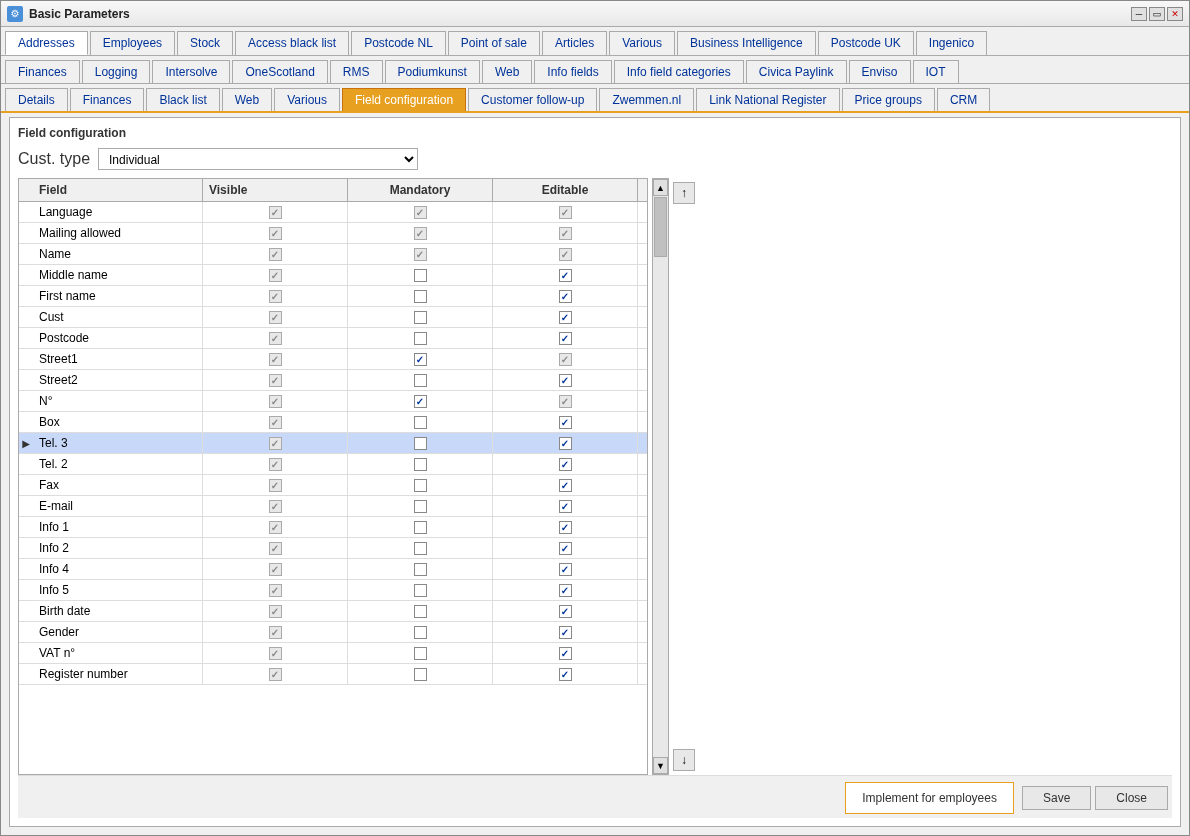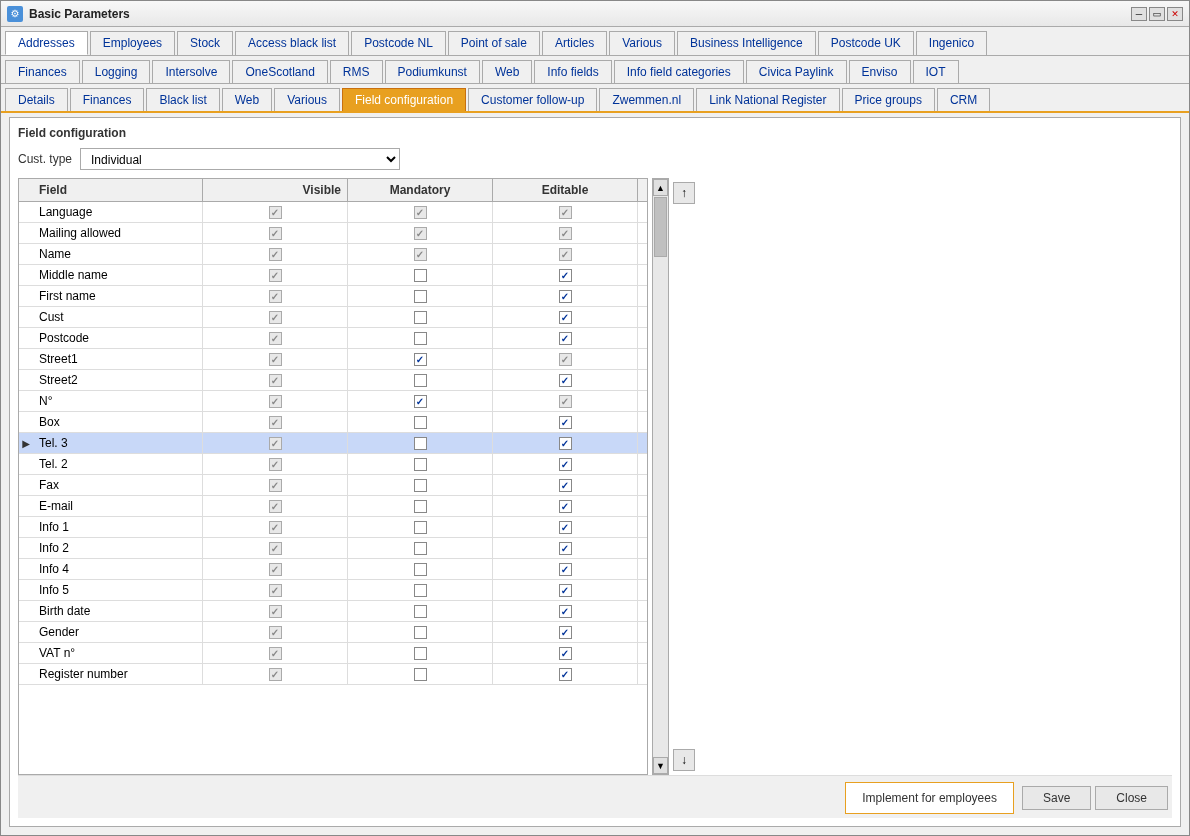--- a/index.html
+++ b/index.html
@@ -19,21 +19,21 @@
     
     .tab { padding: 4px 12px; border: 1px solid #aaa; border-bottom: none; background: #f0f0f0; cursor: pointer; margin-right: 2px; color: #003399; white-space: nowrap; }
     .tab.active { background: white; border-bottom: 1px solid white; color: #003399; font-weight: normal; z-index: 1; }
     .tab.active-orange { background: white; border-bottom: 1px solid white; color: #003399; background: #e8a020; color: white; border-color: #e8a020; }
     
     .content-area { flex: 1; background: white; border: 1px solid #aaa; margin: 0 4px 4px 4px; padding: 8px; display: flex; flex-direction: column; overflow: hidden; }
     
     .section-title { font-size: 12px; font-weight: bold; color: #333; margin-bottom: 8px; }
     
     .cust-type-row { display: flex; align-items: center; gap: 8px; margin-bottom: 8px; }
-    .cust-type-label { font-size: 12px; color: #333; }
+    .cust-type-label { font-size: 16px; color: #333; }
     .cust-type-select { border: 1px solid #aaa; padding: 3px 6px; background: white; width: 320px; font-size: 12px; height: 22px; cursor: pointer; }
     
     .table-container { flex: 1; display: flex; gap: 4px; overflow: hidden; }
     
     .grid-wrapper { flex: 1; border: 1px solid #aaa; overflow: hidden; display: flex; flex-direction: column; max-width: 630px; }
     
     .grid-header { display: flex; background: #f0f0f0; border-bottom: 1px solid #aaa; }
     .grid-header-cell { padding: 4px 6px; border-right: 1px solid #aaa; font-weight: bold; color: #333; }
     .col-field { width: 170px; flex-shrink: 0; }
     .col-visible { width: 145px; flex-shrink: 0; text-align: center; }
@@ -142,21 +142,21 @@
         </select>
       </div>
 
       <div class="table-container">
 
         <div class="grid-wrapper">
 
           <div class="grid-header">
             <div style="width:14px;flex-shrink:0;"></div>
             <div class="grid-header-cell col-field">Field</div>
-            <div class="grid-header-cell col-visible" style="text-align:right;">Visible</div>
+            <div class="grid-header-cell col-visible" style="text-align:left;">Visible</div>
             <div class="grid-header-cell col-mandatory" style="">Mandatory</div>
             <div class="grid-header-cell col-editable" style="text-align:center;">Editable</div>
           </div>
 
           <div class="grid-body" id="grid-body">
               <div class="grid-row">
                 <div class="row-indicator"></div>
                 <div class="grid-cell col-field">Language</div>
                 <div class="grid-cell col-visible center">
                   <div class="checkbox-display checkbox-grayed"></div>

